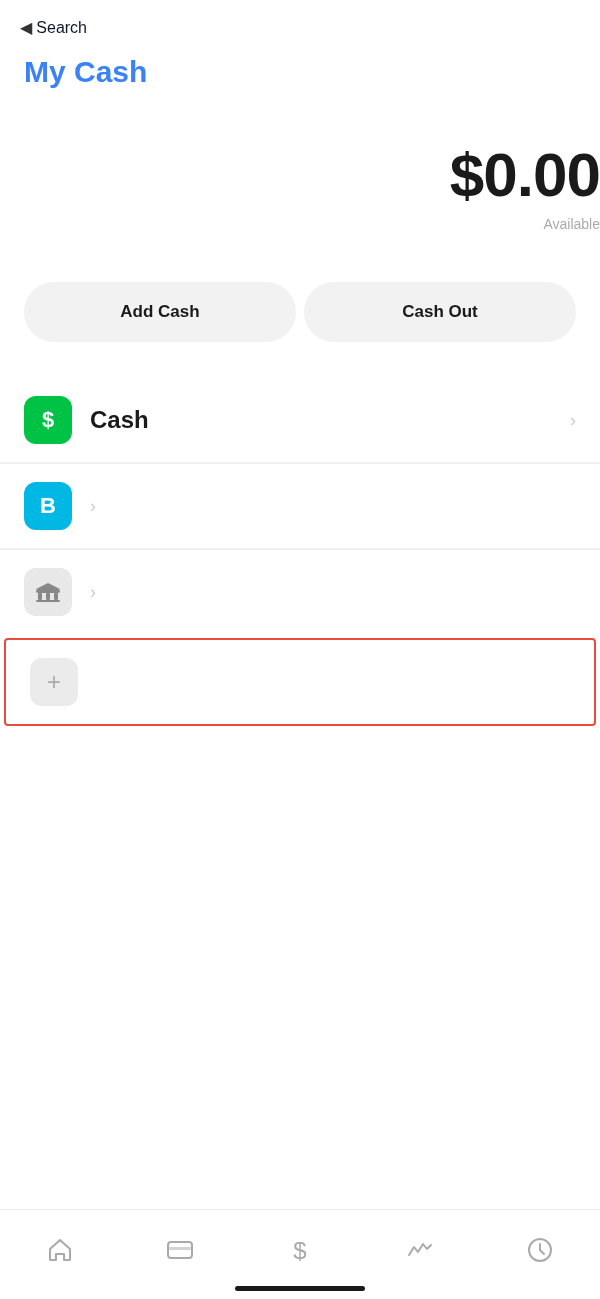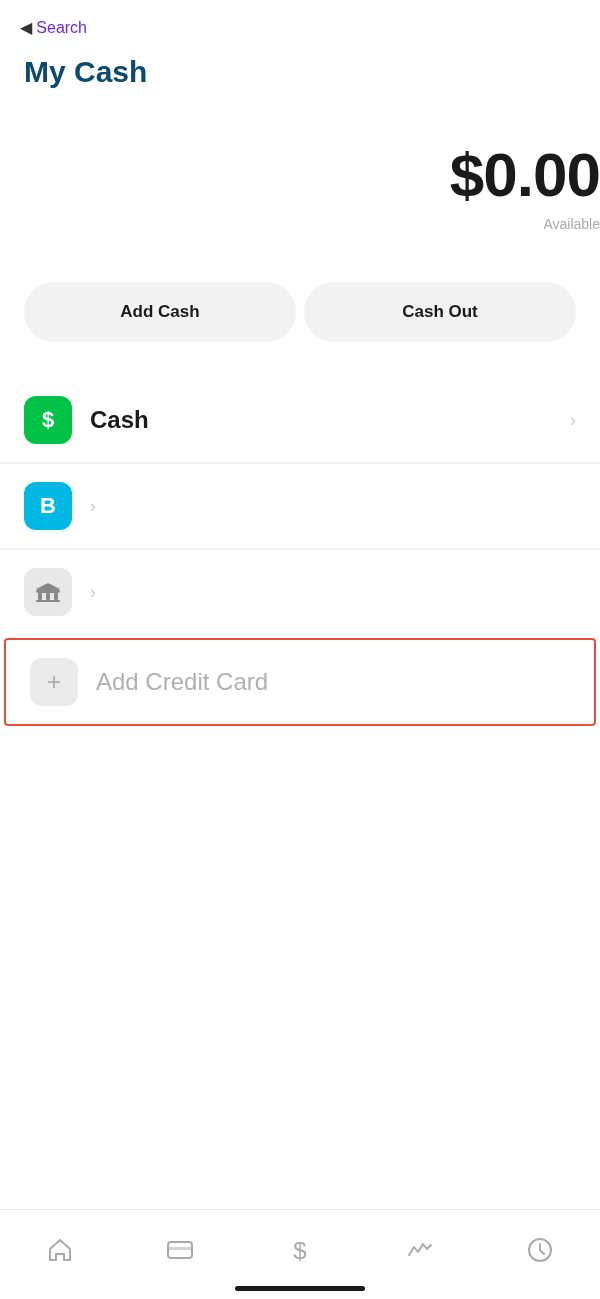--- a/index.html
+++ b/index.html
@@ -25,28 +25,28 @@
     }
 
     .back-arrow {
       font-size: 16px;
       color: #333;
       margin-right: 4px;
     }
 
     .back-label {
       font-size: 16px;
-      color: #6d28d9;
+      color: #0f172a;
     }
 
     .page-title {
       padding: 10px 36px 0 24px;
       font-size: 30px;
       font-weight: 700;
-      color: #0c4a6e;
+      color: #3b82f6;
     }
 
     .balance-section {
       display: flex;
       flex-direction: column;
       align-items: flex-end;
       padding: 50px 0 20px 0;
     }
 
     .balance-amount {
@@ -264,21 +264,20 @@
         <path d="M13 1L25 7H1L13 1Z" fill="#888"></path>
       </svg>
     </div>
     <span class="chevron">›</span>
   </div>
 
 </div>
 
 <div class="add-credit-card-row">
   <div class="menu-icon icon-add">+</div>
-  <span class="menu-item-label muted">Add Credit Card</span>
 </div>
 
 <div class="bottom-nav">
 
   <div class="nav-item">
     <div class="nav-icon">
       <svg width="26" height="26" viewBox="0 0 26 26" fill="none">
         <path d="M3 12L13 3L23 12V23H17V17H9V23H3V12Z" stroke="#aaa" stroke-width="2" fill="none" stroke-linejoin="round"></path>
       </svg>
     </div>

